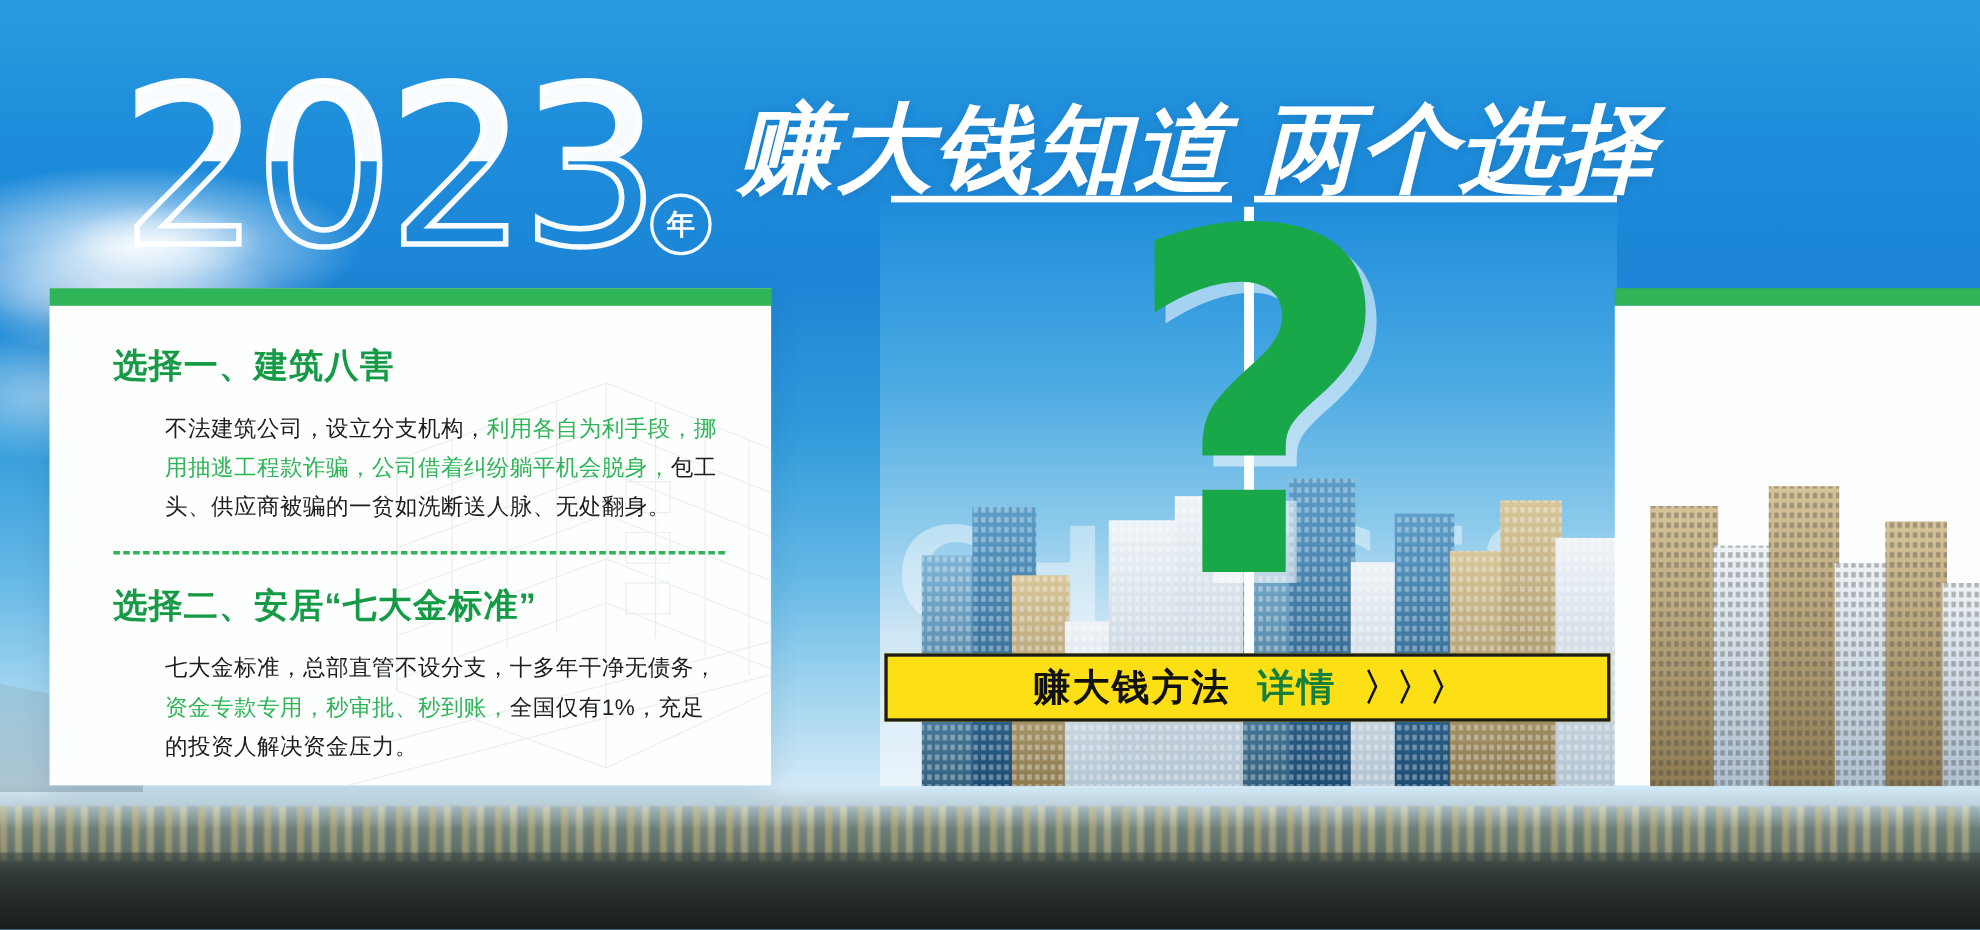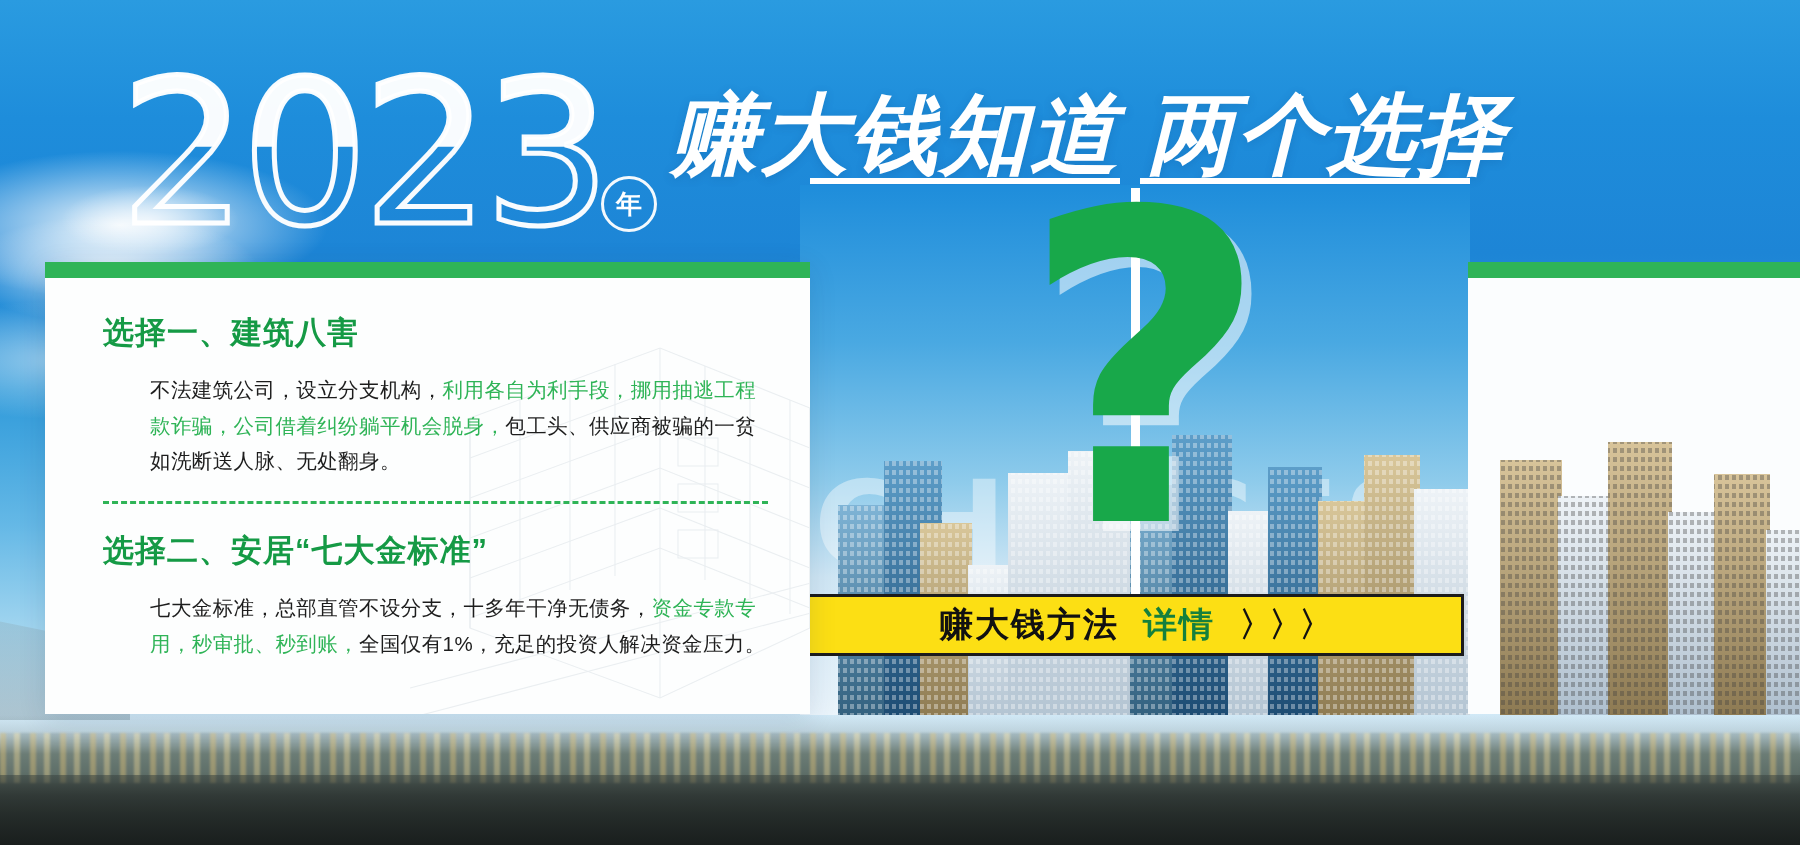--- a/index.html
+++ b/index.html
@@ -70,21 +70,21 @@
   
   .bridge {
     position:absolute; left:0; top:600px; width:130px; height:120px;
     background: linear-gradient(180deg, rgba(150,175,185,.5), rgba(110,135,145,.7));
     clip-path: polygon(0 18%, 100% 40%, 100% 100%, 0 100%);
     opacity:.55;
   }
 
   
   .year-wrap {
-    position:absolute; left:120px; top:62px;
+    position:absolute; left:110px; top:62px;
     display:flex; align-items:flex-end; gap:4px;
     pointer-events:none;
   }
   .year-text {
     font-family: "DejaVu Sans", sans-serif;
     font-size: 200px;
     line-height: .92;
     font-weight: 400;
     letter-spacing: -6px;
     color: transparent;
@@ -117,21 +117,21 @@
   
   .rule-left {
     position:absolute; left:810px; top:178px; width:310px; height:6px; background:#fff;
   }
   .rule-right {
     position:absolute; left:1140px; top:178px; width:330px; height:6px; background:#fff;
   }
 
   
   .card {
-    position:absolute; left:45px; top:262px; width:765px; height:452px;
+    position:absolute; left:45px; top:262px; width:656px; height:452px;
     background:#fdfefe;
     box-shadow: 0 6px 26px rgba(0,40,80,.12);
   }
   .card-topbar { height:16px; background:#2fb457; }
   .blueprint {
     position:absolute; inset:16px 0 0 0; overflow:hidden; pointer-events:none; opacity:.5;
   }
   .blueprint svg { position:absolute; right:-20px; top:10px; }
 
   .card-body { position:relative; padding:34px 42px 0 58px; }

